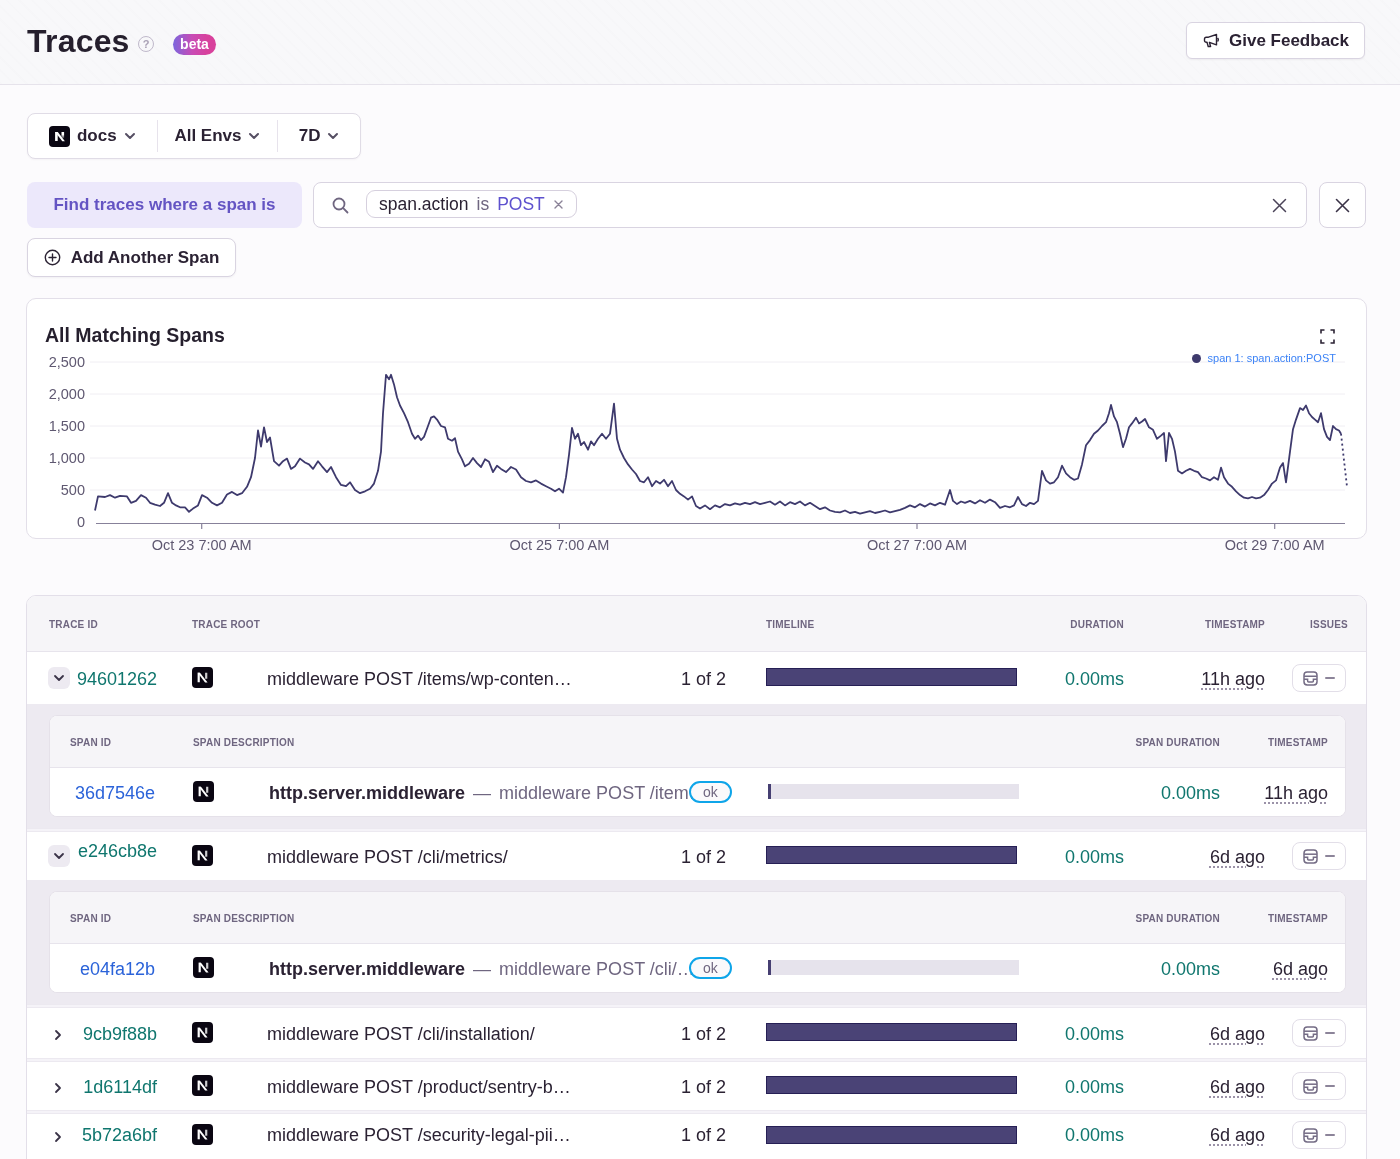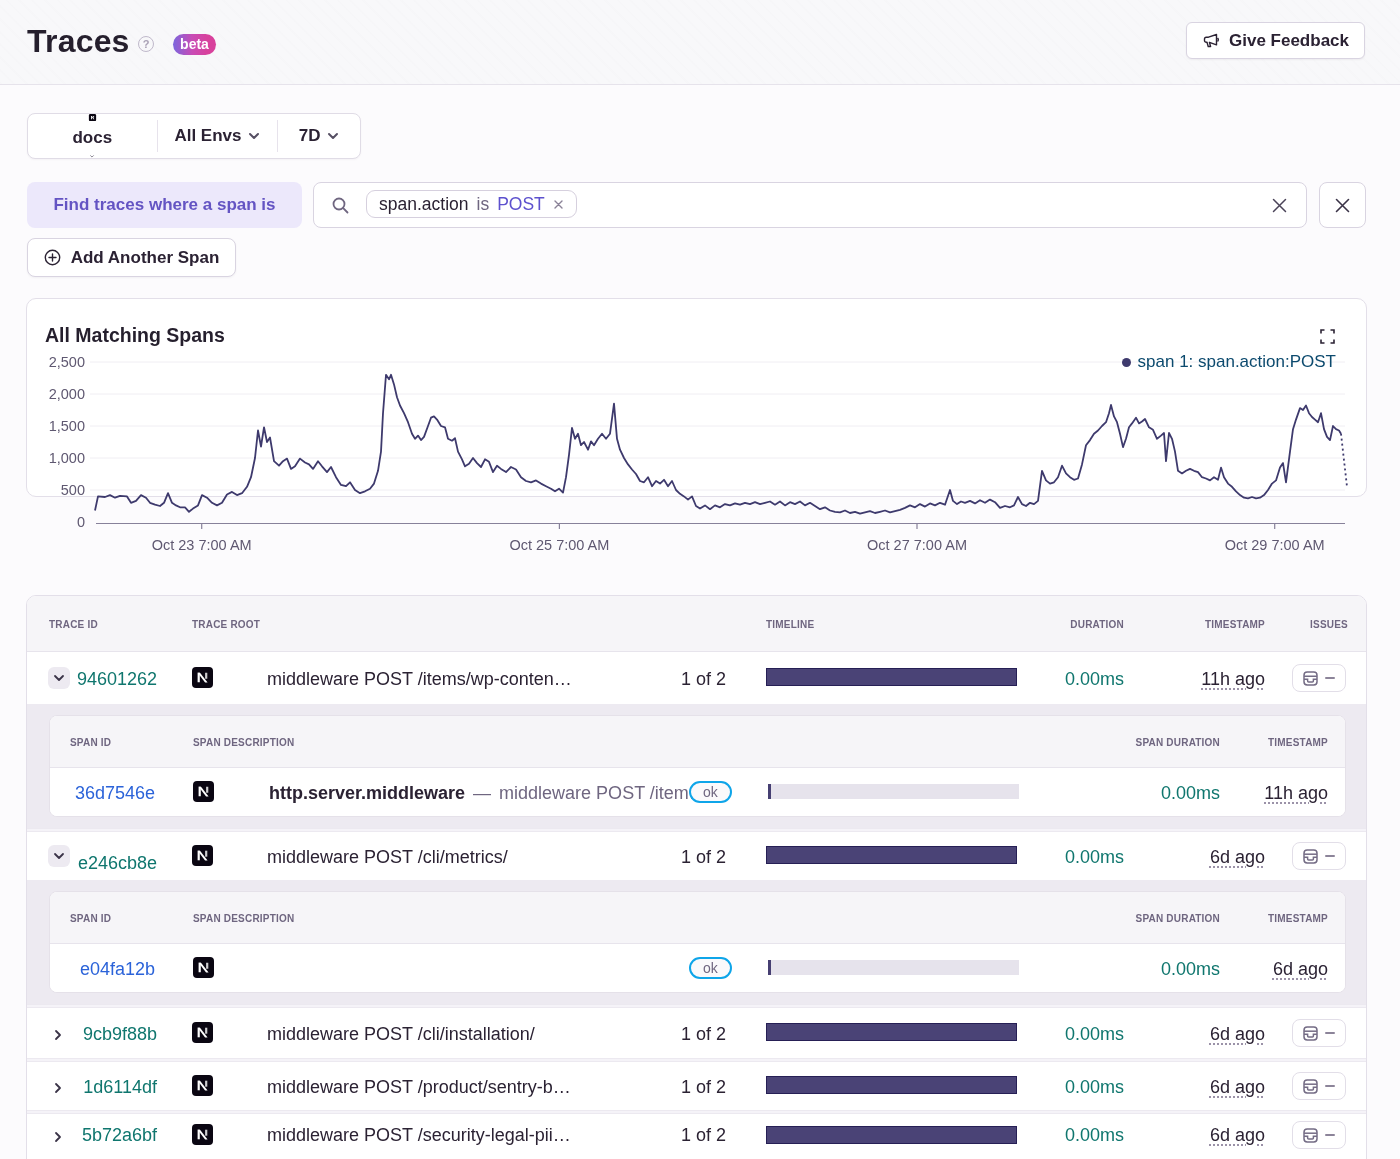--- a/index.html
+++ b/index.html
@@ -68,25 +68,25 @@
 }
 .addspan {
   position:absolute; left:27px; top:238px; width:209px; height:39px;
   background:#fff; border:1px solid #d9d4e1; border-radius:8px;
   box-shadow:0 1px 2px rgba(43,34,51,0.05);
   font-size:17px; font-weight:bold; color:#2b2233;
   display:flex; align-items:center; justify-content:center; gap:10px;
 }
 
 .chartpanel {
-  position:absolute; left:26px; top:298px; width:1341px; height:199px;
+  position:absolute; left:26px; top:298px; width:1341px; height:241px;
   background:#fff; border:1px solid #e3dfe9; border-radius:10px;
 }
 .charttitle { position:absolute; left:18px; top:25px; font-size:19.5px; font-weight:bold; color:#251f2d; }
-.legend { position:absolute; right:30px; top:53px; font-size:17px; color:#0c4a6e; display:flex; align-items:center; gap:7px; }
+.legend { position:absolute; right:30px; top:53px; font-size:11px; color:#3b82f6; display:flex; align-items:center; gap:7px; }
 .legend .dot { width:9px; height:9px; border-radius:50%; background:#3e3a6d; }
 .fsicon { position:absolute; right:31px; top:30px; }
 
 .tablepanel {
   position:absolute; left:26px; top:595px; width:1341px; height:610px;
   background:#fff; border:1px solid #e3dfe9; border-radius:10px 10px 0 0;
   overflow:hidden;
 }
 .thead {
   position:relative; height:56px; background:#f6f5f8; border-bottom:1px solid #e7e4ec;
@@ -136,21 +136,21 @@
   <div class="title">Traces</div>
   <div class="help">?</div>
   <div class="beta">beta</div>
   <div class="feedback-btn"><svg width="18" height="18" viewBox="0 0 18 18" fill="none" stroke="#2b2233" stroke-width="1.4">
         <path d="M14.5 2.5 L6.5 5.2 H4.3 A1.8 1.8 0 0 0 2.5 7 V8.4 A1.8 1.8 0 0 0 4.3 10.2 H5 L6.2 14.5 H8.6 L7.4 10.3 L14.5 12.9 Z" stroke-linejoin="round"></path>
         <path d="M15.5 6 A2.6 2.6 0 0 1 15.5 9.5"></path>
       </svg>Give Feedback</div>
 </div>
 
 <div class="filterbar">
-  <div class="filterseg" style="width:129px;flex-direction:column;">
+  <div class="filterseg" style="width:129px;">
     <svg width="21" height="21" viewBox="0 0 21 21">
         <rect width="21" height="21" rx="4" fill="#0a0612"></rect>
         <path d="M6.1 6 h2.6 v9 h-2.6 z" fill="#fff"></path>
         <path d="M6.1 6 h2.7 l7.1 9.3 h-2.6 z" fill="#fff"></path>
         <path d="M12.5 6 h2.6 v6.2 h-2.6 z" fill="url(#nf)"></path>
         <defs>
           <linearGradient id="nf" x1="0" y1="0" x2="0" y2="1">
             <stop offset="0.4" stop-color="#fff"></stop>
             <stop offset="1" stop-color="#fff" stop-opacity="0.2"></stop>
           </linearGradient>
@@ -302,21 +302,21 @@
     </div>
   </div>
 </div>
 <div class="sep"></div>
 <div class="trow" style="height:48px;">
   <div class="expander" style="top:13px;">
         <svg width="12" height="8" viewBox="0 0 12 8" fill="none" stroke="#3a3347" stroke-width="1.8" stroke-linecap="round" stroke-linejoin="round">
           <path d="M2 2 L6 6 L10 2"></path>
         </svg>
       </div>
-  <div class="traceid" style="left:49px;width:81px;top:21px;text-align:right;">e246cb8e</div>
+  <div class="traceid" style="left:49px;width:81px;top:9px;text-align:right;">e246cb8e</div>
   <svg class="nlogo" style="left:165px;top:13px;" width="21" height="21" viewBox="0 0 21 21">
         <rect width="21" height="21" rx="4" fill="#0a0612"></rect>
         <path d="M5.6 5.7 h2.2 v9.6 h-2.2 z" fill="#fff"></path>
         <path d="M5.6 5.7 h2.4 l7.6 9.9 h-2.5 z" fill="#fff"></path>
         <path d="M13.1 5.7 h2.2 v6 h-2.2 z" fill="#fff" opacity="0.8"></path>
       </svg>
   <div class="rowdesc" style="left:217px;top:15px;">middleware POST /cli/metrics/</div>
   <div class="n1of2" style="left:567px;width:132px;top:15px;">1 of 2</div>
   <div class="tlbar" style="top:14px;"></div>
   <div class="dur" style="left:957px;width:140px;top:15px;">0.00ms</div>
@@ -341,20 +341,21 @@
       <div class="hcell" style="left:1138px;width:140px;height:52px;justify-content:flex-end;">TIMESTAMP</div>
     </div>
     <div class="nrow">
       <div class="spanid" style="left:25px;width:80px;top:15px;">e04fa12b</div>
       <svg class="nlogo" style="left:143px;top:13px;" width="21" height="21" viewBox="0 0 21 21">
             <rect width="21" height="21" rx="4" fill="#0a0612"></rect>
             <path d="M5.6 5.7 h2.2 v9.6 h-2.2 z" fill="#fff"></path>
             <path d="M5.6 5.7 h2.4 l7.6 9.9 h-2.5 z" fill="#fff"></path>
             <path d="M13.1 5.7 h2.2 v6 h-2.2 z" fill="#fff" opacity="0.8"></path>
           </svg>
+      <div class="rowdesc" style="left:196px;top:15px;"><span class="boldname">http.server.middleware</span><span class="graytext" style="margin:0 8px;">—</span><span class="graytext">middleware POST /cli/…</span></div>
       <div class="okpill" style="left:639px;top:13px;">ok</div>
       <div class="spanbar" style="top:16px;"></div>
       <div class="dur" style="left:1030px;width:140px;top:15px;">0.00ms</div>
       <div class="tstamp" style="left:1138px;width:140px;top:15px;">6d ago</div>
     </div>
   </div>
 </div>
 <div class="sep"></div>
 <div class="trow" style="height:50px;">
   <div class="chevplain" style="top:19px;"><svg width="8" height="12" viewBox="0 0 8 12" fill="none" stroke="#3a3347" stroke-width="1.8" stroke-linecap="round" stroke-linejoin="round">

